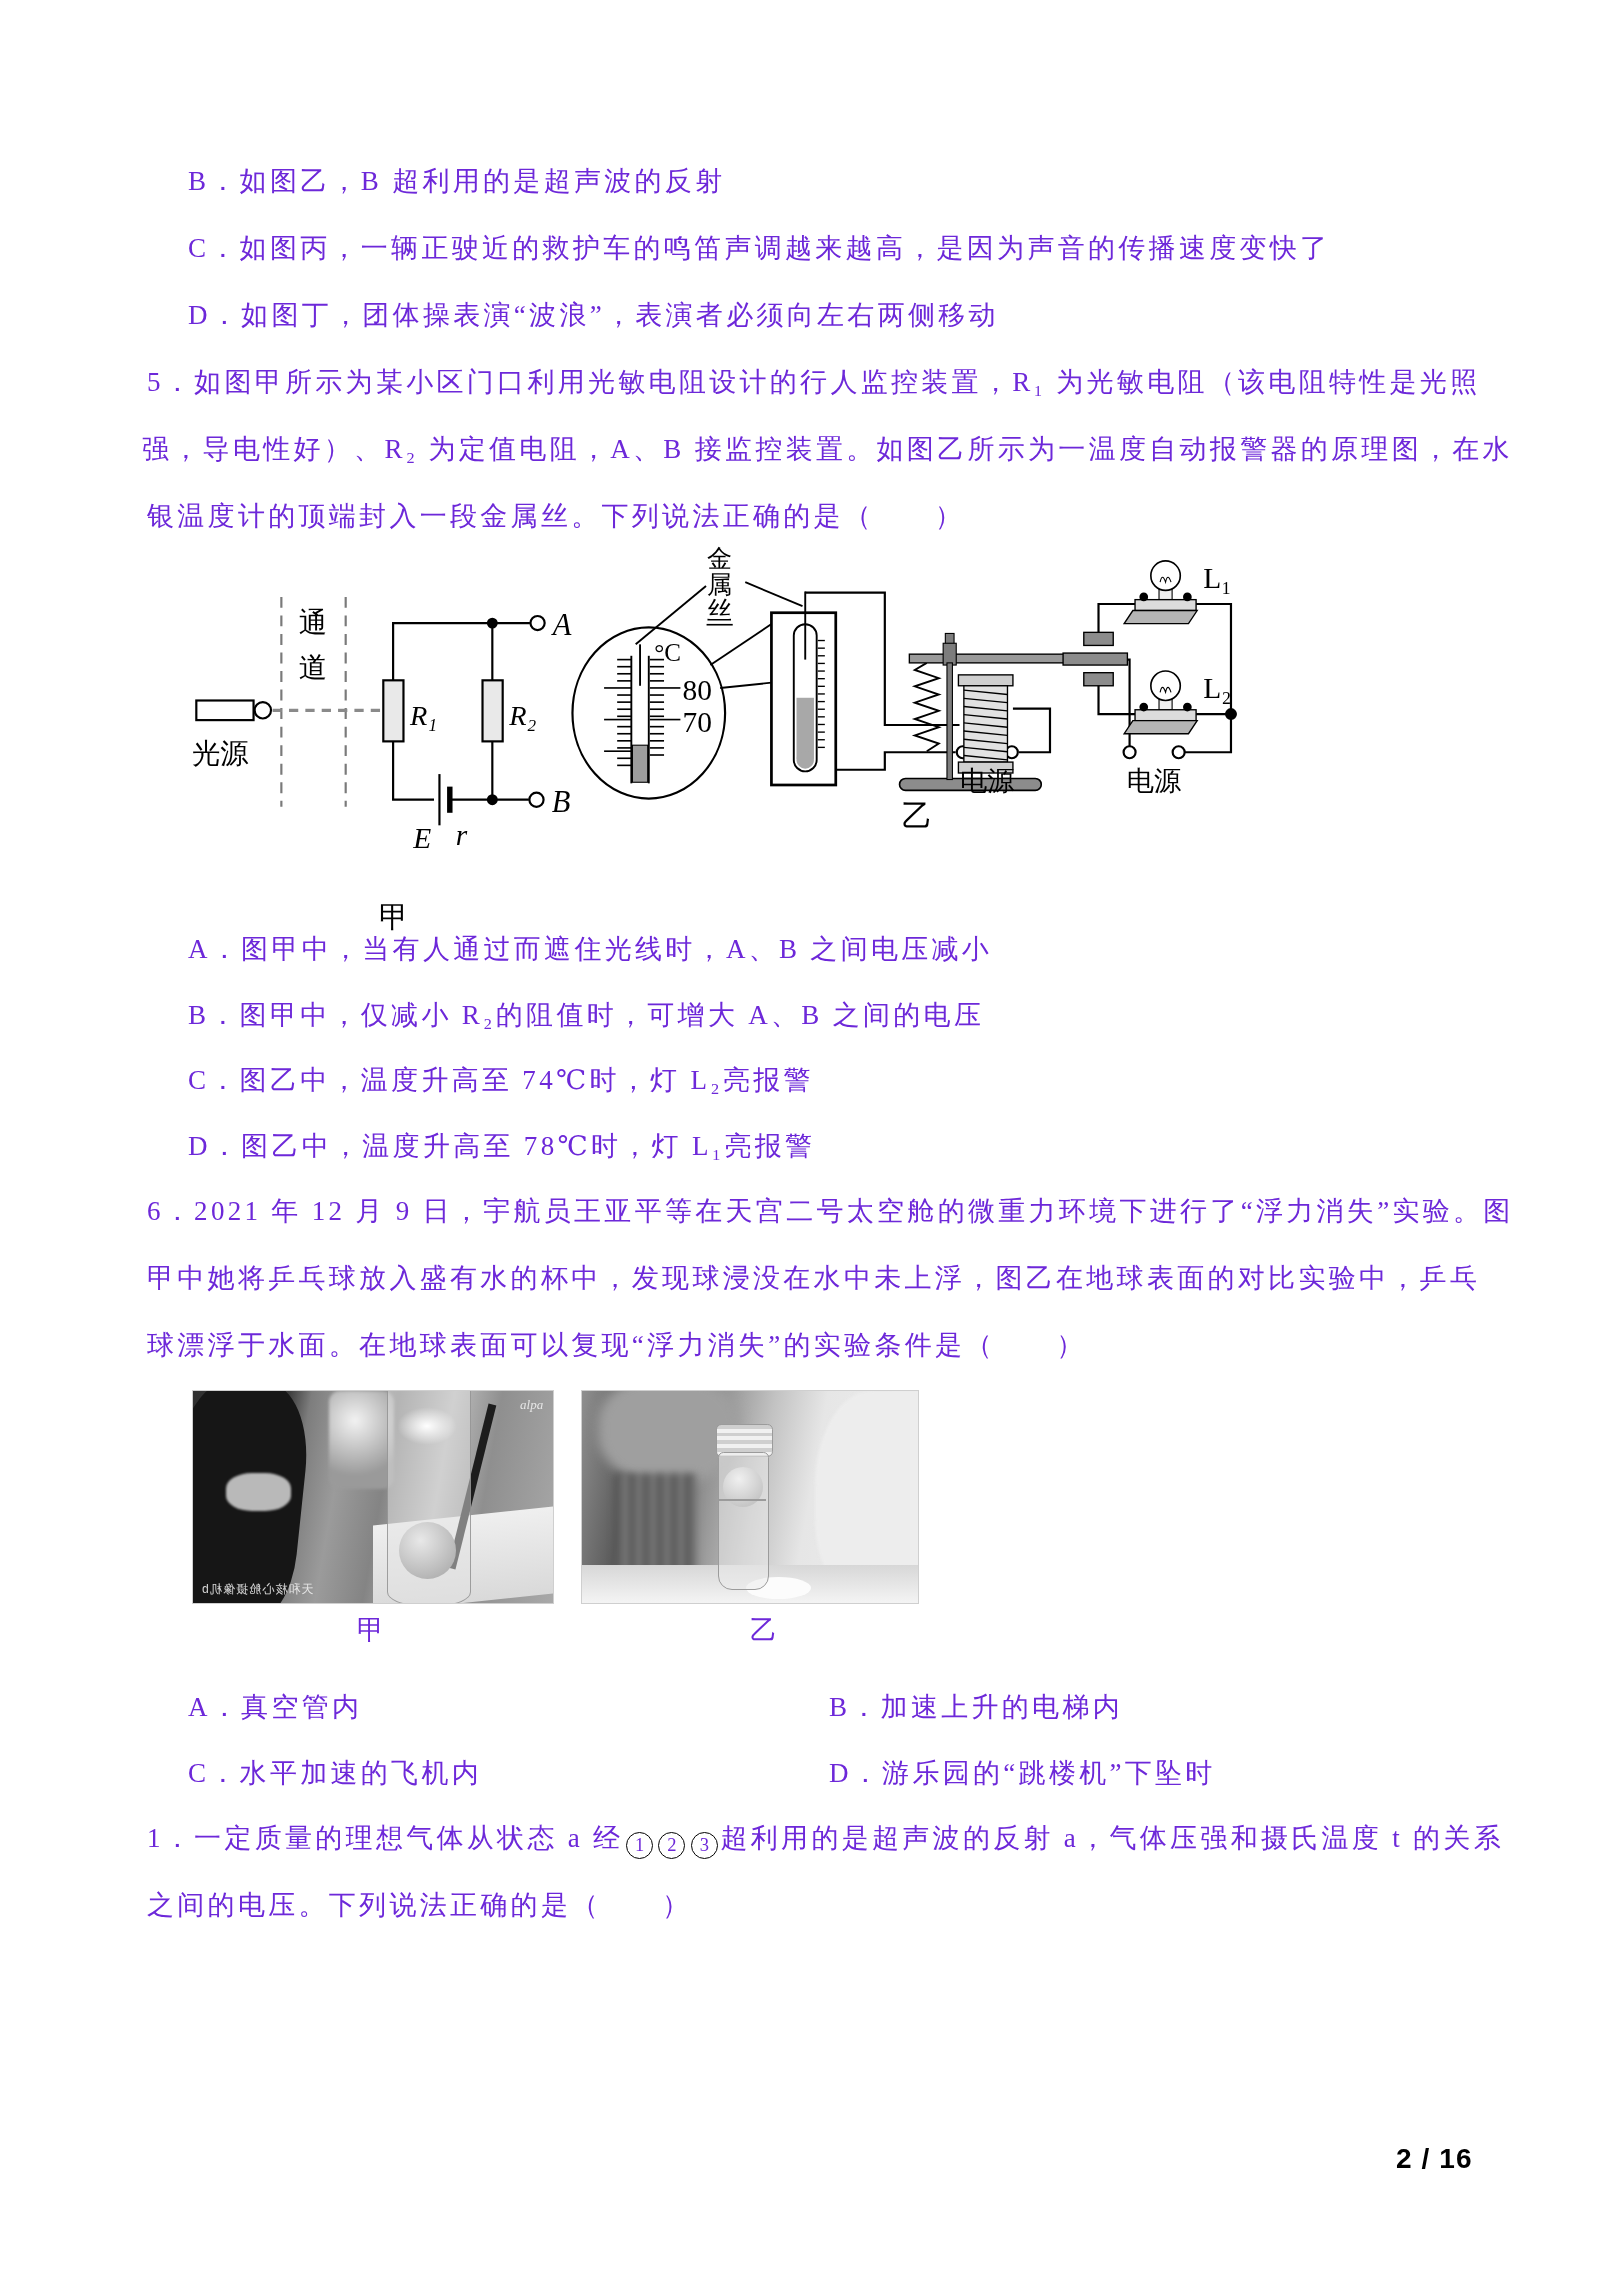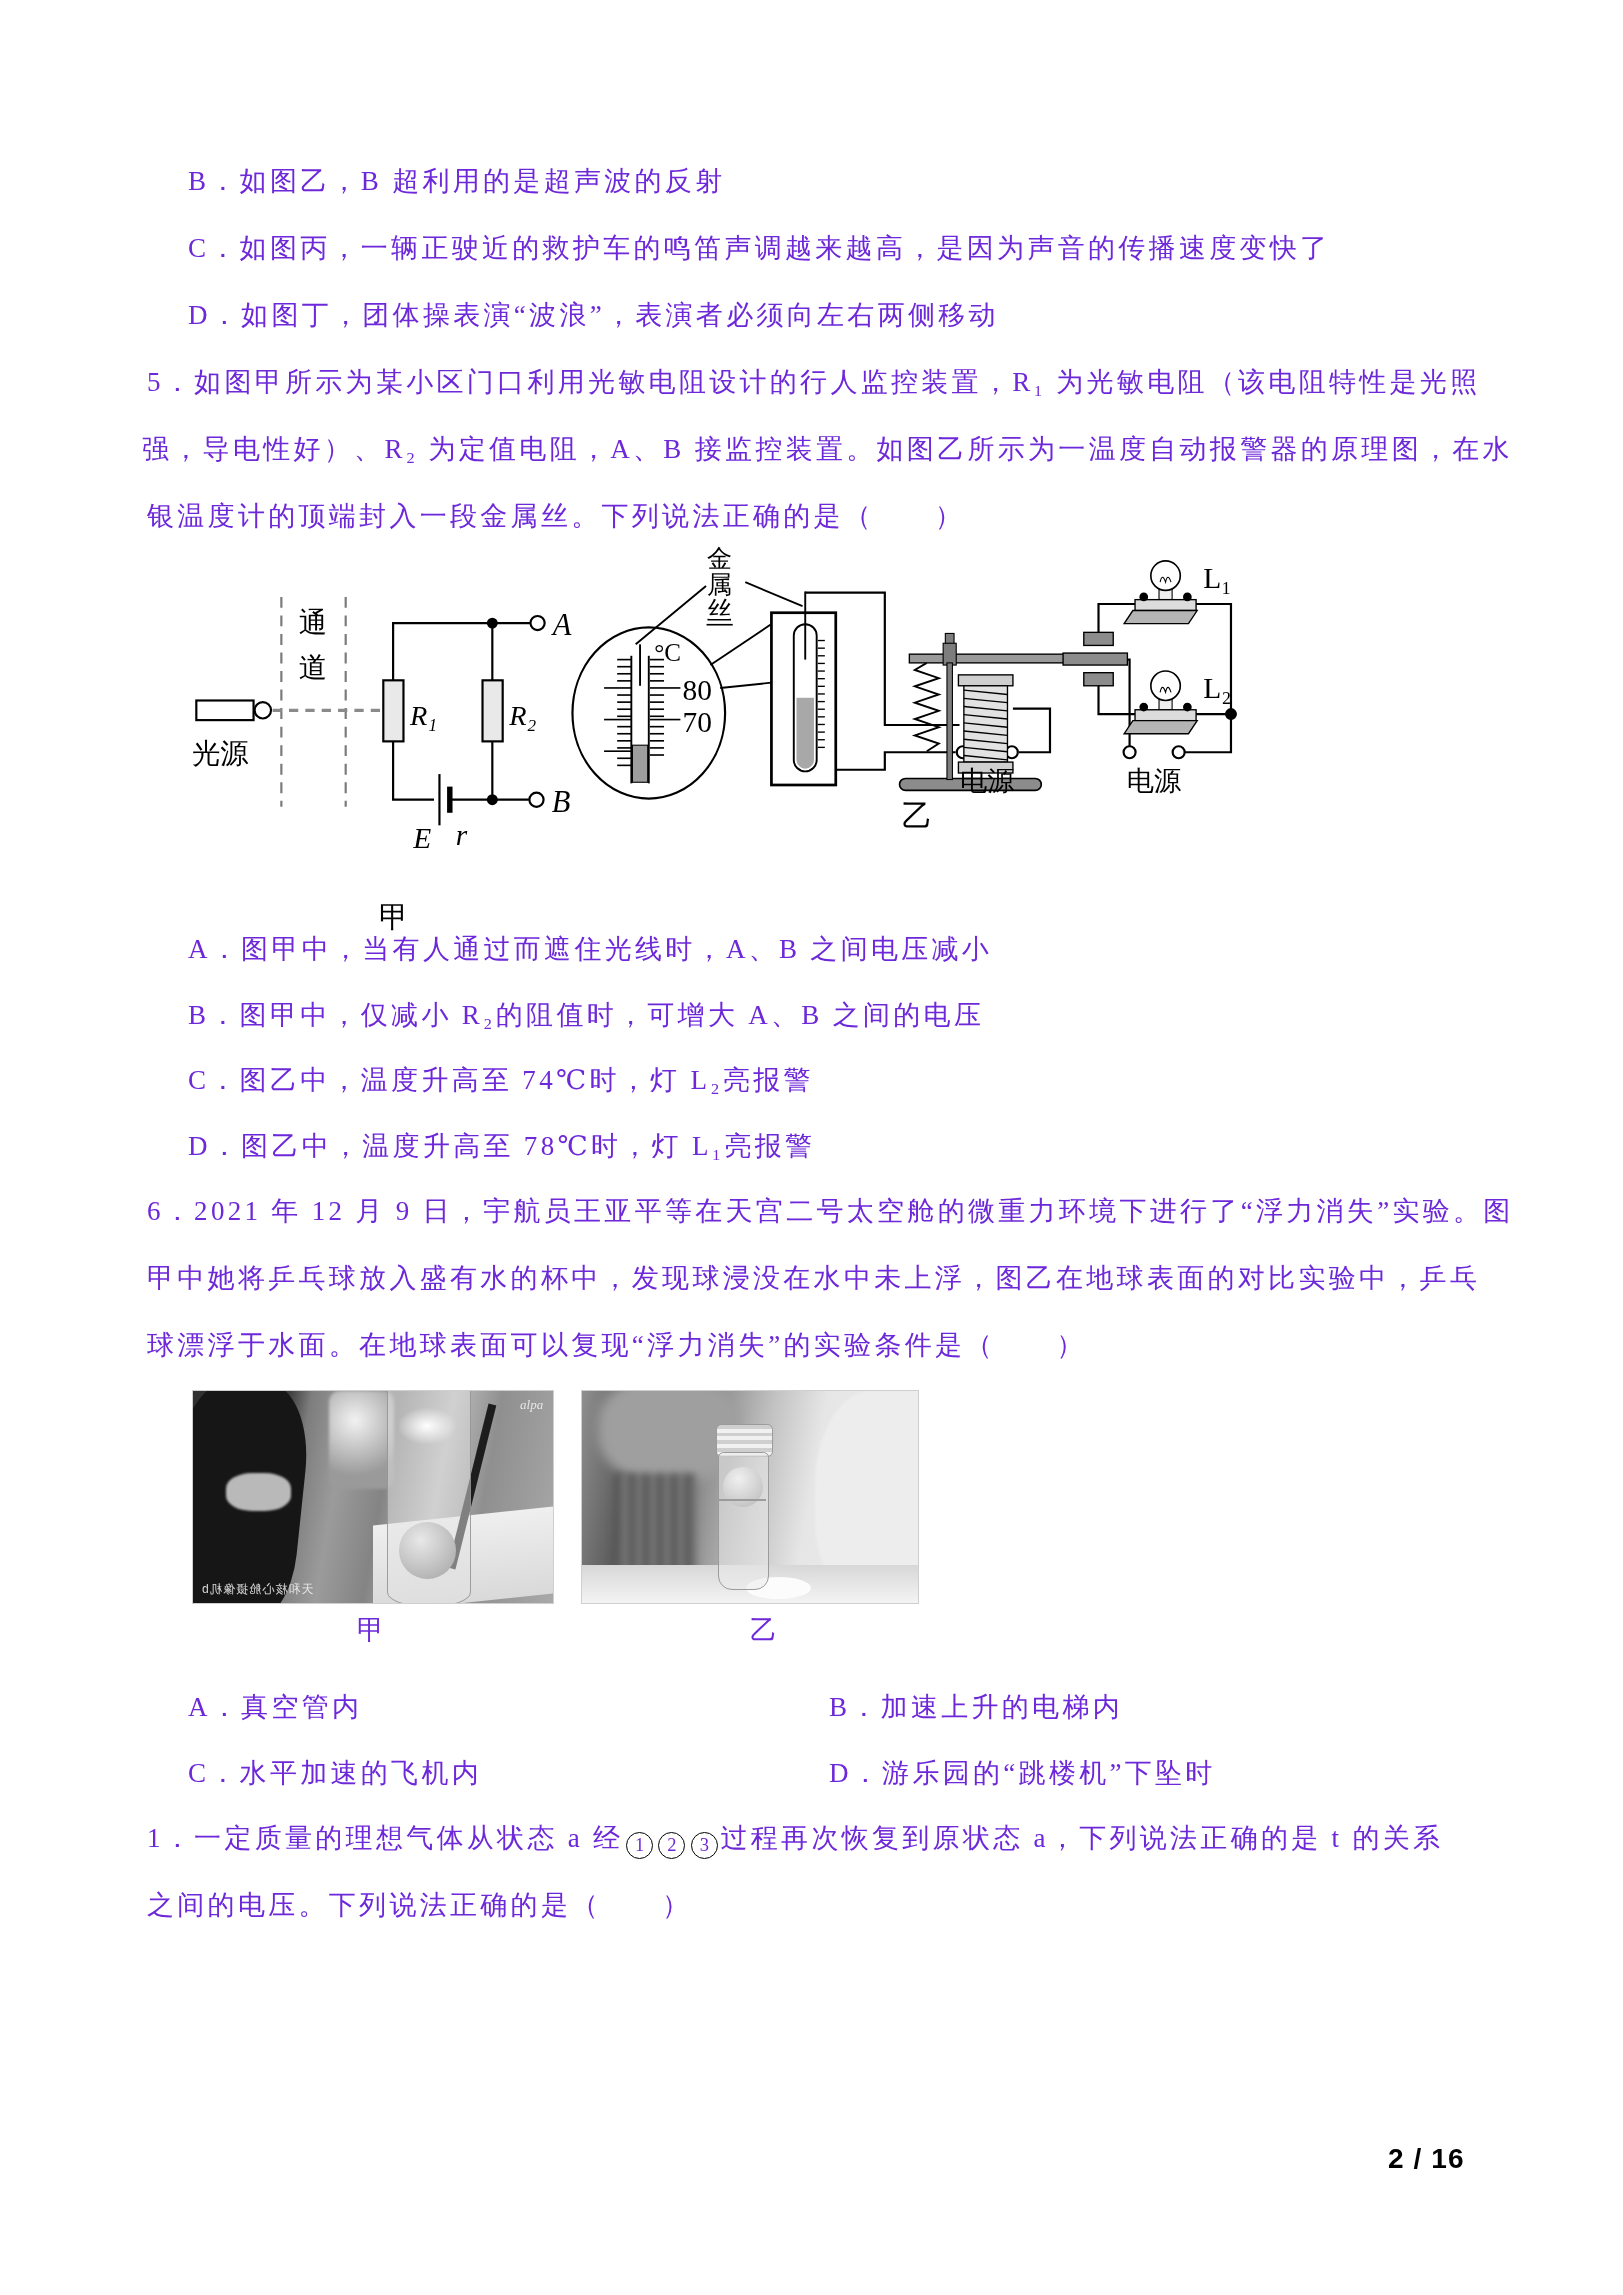--- a/index.html
+++ b/index.html
@@ -14,21 +14,21 @@
   .circ{
     display:inline-flex;align-items:center;justify-content:center;
     width:25px;height:25px;border:1.6px solid #000;border-radius:50%;
     font-size:18.5px;letter-spacing:0;margin:0 2.7px;vertical-align:-4.4px;
   }
   .fig-svg{position:absolute;left:0;top:0;}
   .photo{position:absolute;overflow:hidden;background:#8a8a8a;border:0.5px solid #cfcfcf;}
   .ph-el{position:absolute;}
   .footer{
     position:absolute;font-family:"Liberation Sans","DejaVu Sans",sans-serif;
-    font-weight:bold;font-size:28px;letter-spacing:1.1px;
+    font-weight:bold;font-size:28px;letter-spacing:1.1px;margin-left:8px;
   }
 </style>
 </head>
 <body>
 
 <div class="tl" style="left:188px;top:164px">B．如图乙，B 超利用的是超声波的反射</div>
 <div class="tl" style="left:188px;top:231px">C．如图丙，一辆正驶近的救护车的鸣笛声调越来越高，是因为声音的传播速度变快了</div>
 <div class="tl" style="left:188px;top:298px">D．如图丁，团体操表演“波浪”，表演者必须向左右两侧移动</div>
 
 <div class="tl" style="left:147px;top:365px">5．如图甲所示为某小区门口利用光敏电阻设计的行人监控装置，R₁ 为光敏电阻（该电阻特性是光照</div>
@@ -45,21 +45,21 @@
 <div class="tl" style="left:147px;top:1328px">球漂浮于水面。在地球表面可以复现“浮力消失”的实验条件是（　　）</div>
 
 <div class="tl" style="left:357px;top:1613px">甲</div>
 <div class="tl" style="left:750px;top:1613px">乙</div>
 
 <div class="tl" style="left:188px;top:1690px">A．真空管内</div>
 <div class="tl" style="left:829px;top:1690px">B．加速上升的电梯内</div>
 <div class="tl" style="left:188px;top:1756px">C．水平加速的飞机内</div>
 <div class="tl" style="left:829px;top:1756px">D．游乐园的“跳楼机”下坠时</div>
 
-<div class="tl" style="left:147px;top:1821px"><span>1．一定质量的理想气体从状态 a 经</span><span class="circ">1</span><span class="circ">2</span><span class="circ">3</span><span>过程再次恢复到原状态 a，下列说法正确的是 t 的关系</span></div>
+<div class="tl" style="left:147px;top:1821px"><span>1．一定质量的理想气体从状态 a 经</span><span class="circ">1</span><span class="circ">2</span><span class="circ">3</span><span>超利用的是超声波的反射 a，气体压强和摄氏温度 t 的关系</span></div>
 <div class="tl" style="left:147px;top:1888px">之间的电压。下列说法正确的是（　　）</div>
 
 <div class="footer" style="left:1388px;top:2143px">2 / 16</div>
 
 <svg class="fig-svg" width="1623" height="2295" viewBox="0 0 2977 4210">
   <g stroke="#000" stroke-width="4" fill="none">
 
     <g>
       <rect x="360" y="1285" width="105" height="36" fill="#fff"></rect>
       <circle cx="482" cy="1303" r="15" fill="#fff"></circle>

